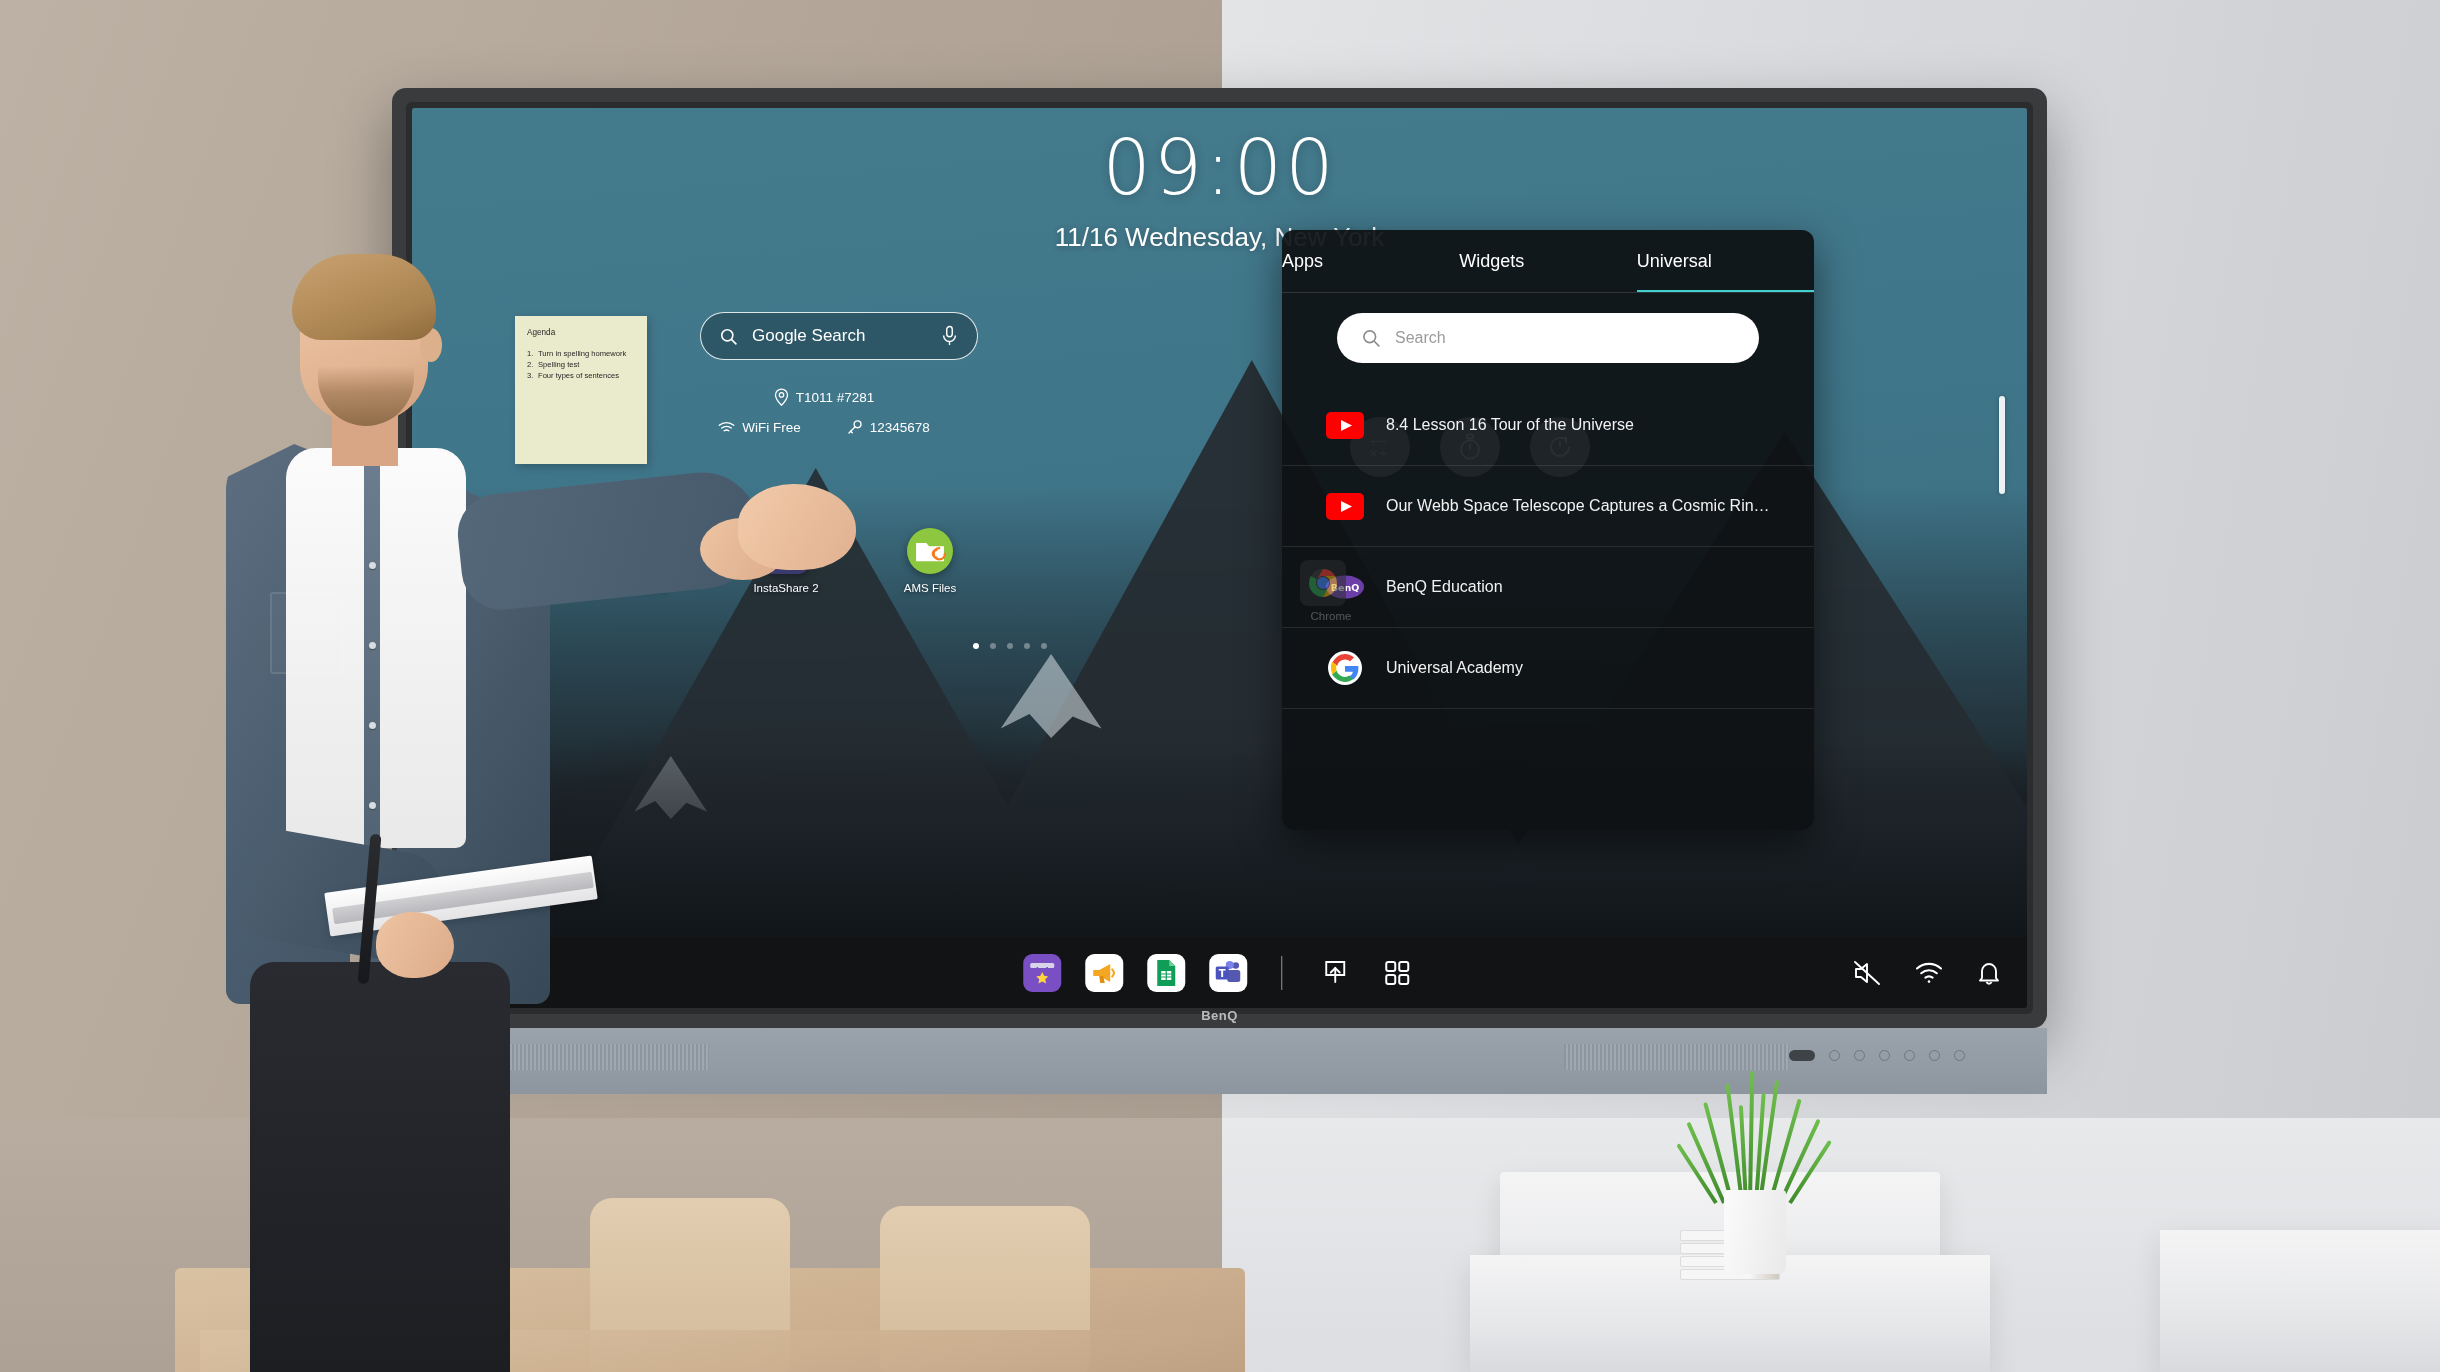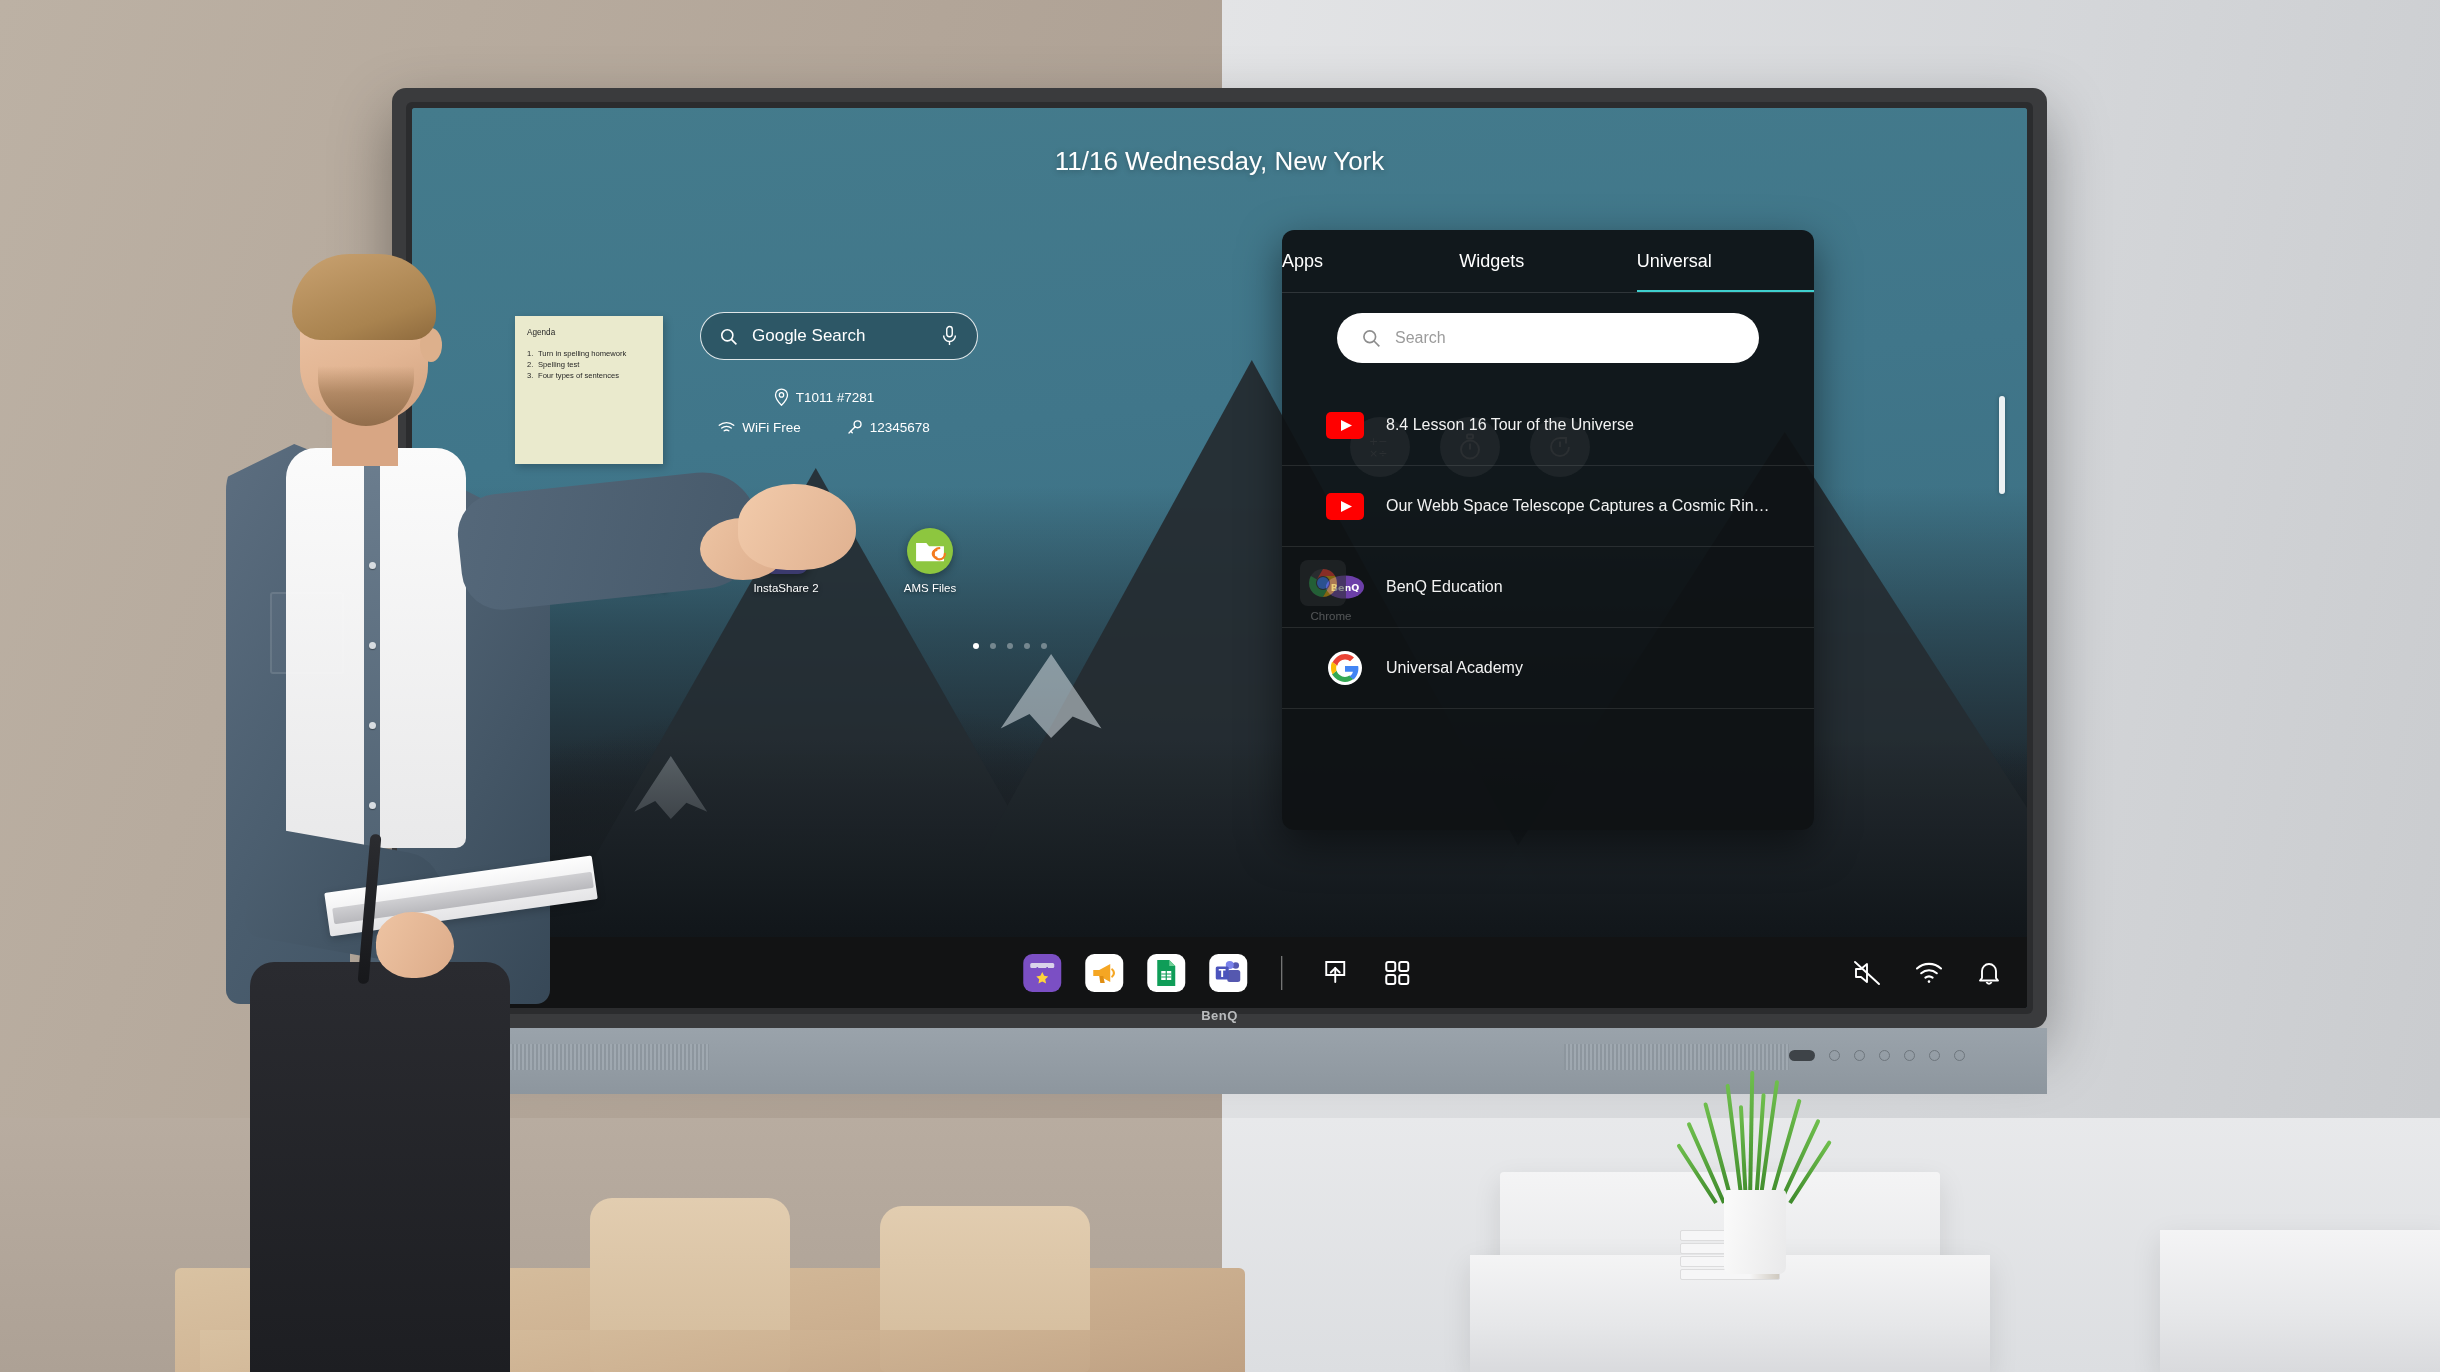--- a/index.html
+++ b/index.html
@@ -76,21 +76,21 @@
   #clock-block { position: absolute; left: 0; right: 0; top: 22px; text-align: center; color:#fff; }
   #clock-time {
     font-size: 76px; font-weight: 300; letter-spacing: 3px; line-height: 1;
     text-shadow: 0 2px 10px rgba(0,0,0,.25);
     font-family: "DejaVu Sans", sans-serif;
   }
   #clock-date { margin-top: 16px; font-size: 26px; font-weight: 400; text-shadow: 0 1px 6px rgba(0,0,0,.3); }
 
   
   #agenda {
-    position: absolute; left: 103px; top: 208px; width: 148px; height: 148px;
+    position: absolute; left: 103px; top: 208px; width: 132px; height: 148px;
     background: #eaeacd; color: #272727; padding: 11px 12px;
     box-shadow: 2px 3px 8px rgba(0,0,0,.22);
     font-size: 7.6px; line-height: 1.45;
   }
   #agenda-title { font-size: 8.2px; margin-bottom: 9px; }
   #agenda ol { list-style: none; }
   #agenda li { white-space: nowrap; }
   #agenda li .num { display: inline-block; width: 11px; }
 
   
@@ -295,20 +295,21 @@
       <div class="wp-sky"></div>
       <div class="wp-mountains"></div>
       <div class="wp-peak" style="left:6%;  width:38%; height:60%; opacity:.9;"></div>
       <div class="wp-peak" style="left:30%; width:44%; height:72%;"></div>
       <div class="wp-peak" style="left:62%; width:46%; height:64%; opacity:.92;"></div>
       <div class="wp-snow" style="left:34%; bottom:26%; width:180px; height:120px;"></div>
       <div class="wp-snow" style="left:12%; bottom:18%; width:130px; height:90px; opacity:.6;"></div>
       <div class="wp-dark-base"></div>
 
       <div id="clock-block">
+        <div id="clock-time">09:00</div>
         <div id="clock-date">11/16 Wednesday, New York</div>
       </div>
 
       <div id="agenda">
         <div id="agenda-title">Agenda</div>
         <ol>
           <li><span class="num">1.</span><span>Turn in spelling homework</span></li>
           <li><span class="num">2.</span><span>Spelling test</span></li>
           <li><span class="num">3.</span><span>Four types of sentences</span></li>
         </ol>

